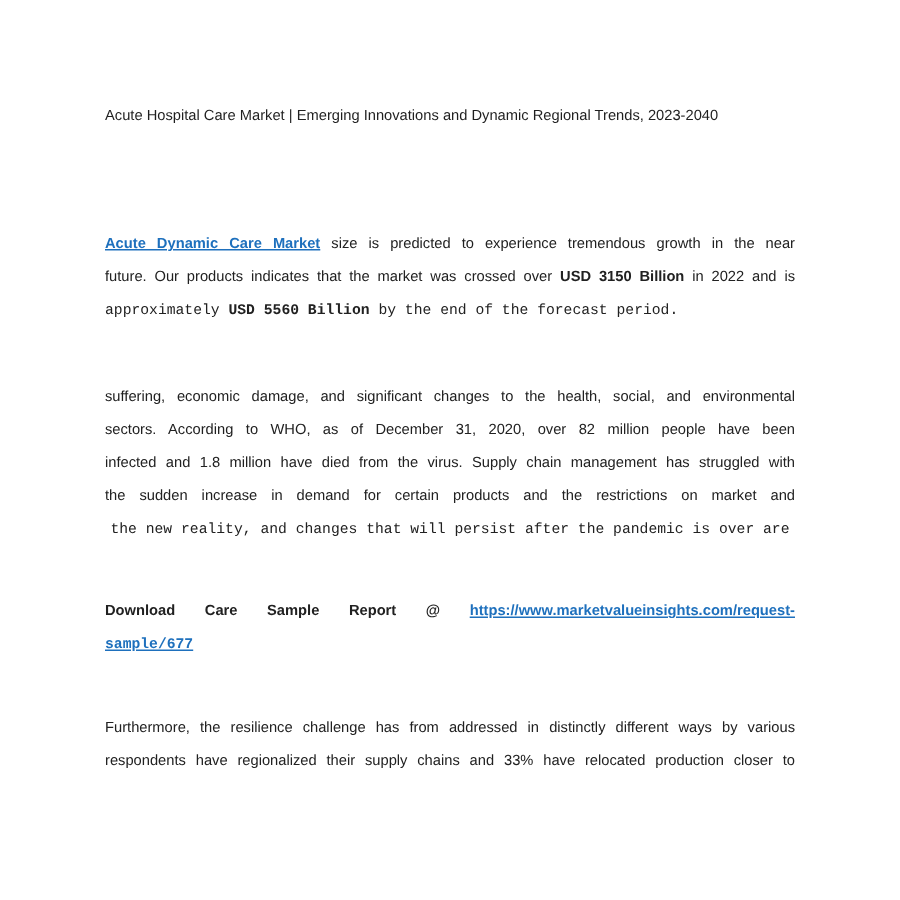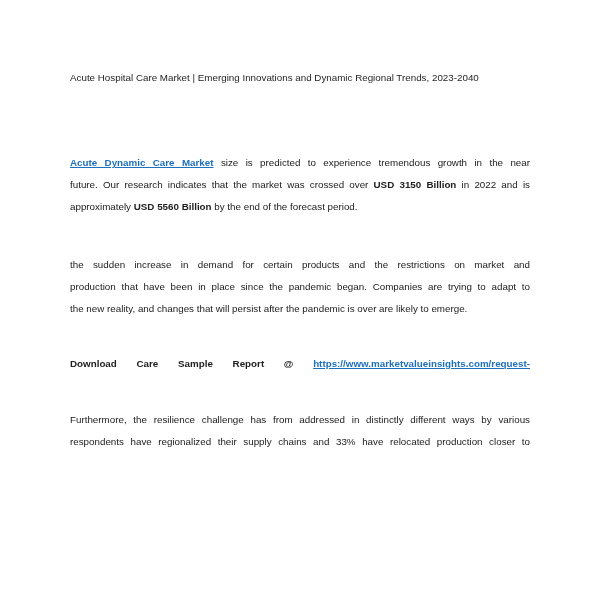--- a/index.html
+++ b/index.html
@@ -34,48 +34,52 @@
   .para[data-name="download-sample-paragraph"]{ margin-top: 33px; }
   .para[data-name="resilience-paragraph"]     { margin-top: 34px; }
   .line {
     height: 22px;
     overflow: hidden;
     text-align: justify;
     text-align-last: justify;
     text-justify: inter-word;
   }
   .line.last {
-    text-align: left;
+    text-align: center;
     text-align-last: left;
+    font-family: Liberation Mono, monospace;
   }
   .seg-bold { font-weight: bold; }
   .seg-link {
     font-weight: bold;
     text-decoration: underline;
     text-underline-offset: 1px;
     cursor: pointer;
   }
 </style>
 </head>
 <body>
 
 <div class="page" data-name="document-page">
   <div class="title" data-name="document-title">Acute Hospital Care Market | Emerging Innovations and Dynamic Regional Trends, 2023-2040</div>
   <div data-name="document-body">
       <div class="para" data-name="market-size-paragraph">
         <div class="line" data-name="text-line"><span class="seg-link" data-name="acute-hospital-care-market-link" style="color: rgb(30, 112, 189);">Acute Dynamic Care Market</span><span class="seg-normal" data-name="text-segment"> size is predicted to experience tremendous growth in the near</span></div>
-        <div class="line" data-name="text-line"><span class="seg-normal" data-name="text-segment">future. Our research indicates that the market was crossed over </span><span class="seg-bold" data-name="text-segment">USD 3150 Billion</span><span class="seg-normal" data-name="text-segment"> in 2022 and is</span></div>
+        <div class="line" data-name="text-line"><span class="seg-normal" data-name="text-segment">future. Our products indicates that the market was crossed over </span><span class="seg-bold" data-name="text-segment">USD 3150 Billion</span><span class="seg-normal" data-name="text-segment"> in 2022 and is</span></div>
         <div class="line last" data-name="text-line"><span class="seg-normal" data-name="text-segment">approximately </span><span class="seg-bold" data-name="text-segment">USD 5560 Billion</span><span class="seg-normal" data-name="text-segment"> by the end of the forecast period.</span></div>
       </div>
       <div class="para" data-name="covid-impact-paragraph">
+        <div class="line" data-name="text-line"><span class="seg-normal" data-name="text-segment">suffering, economic damage, and significant changes to the health, social, and environmental</span></div>
+        <div class="line" data-name="text-line"><span class="seg-normal" data-name="text-segment">sectors. According to WHO, as of December 31, 2020, over 82 million people have been</span></div>
+        <div class="line" data-name="text-line"><span class="seg-normal" data-name="text-segment">infected and 1.8 million have died from the virus. Supply chain management has struggled with</span></div>
         <div class="line" data-name="text-line"><span class="seg-normal" data-name="text-segment">the sudden increase in demand for certain products and the restrictions on market and</span></div>
-        <div class="line" data-name="text-line"><span class="seg-normal" data-name="text-segment">production that have been in place since the pandemic began. Companies are trying to adapt to</span></div>
         <div class="line last" data-name="text-line"><span class="seg-normal" data-name="text-segment">the new reality, and changes that will persist after the pandemic is over are likely to emerge.</span></div>
       </div>
       <div class="para" data-name="download-sample-paragraph">
         <div class="line" data-name="text-line"><span class="seg-bold" data-name="text-segment">Download Care Sample Report @ </span><span class="seg-link" data-name="request-sample-url-link" style="color: rgb(30, 112, 189);">https://www.marketvalueinsights.com/request-</span></div>
+        <div class="line last" data-name="text-line"><span class="seg-link" data-name="request-sample-url-link-continued" style="color: rgb(30, 112, 189);">sample/677</span></div>
       </div>
       <div class="para" data-name="resilience-paragraph">
         <div class="line" data-name="text-line"><span class="seg-normal" data-name="text-segment">Furthermore, the resilience challenge has from addressed in distinctly different ways by various</span></div>
         <div class="line" data-name="text-line"><span class="seg-normal" data-name="text-segment">respondents have regionalized their supply chains and 33% have relocated production closer to</span></div>
       </div>
     </div>
 </div>
 
 </body></html>

